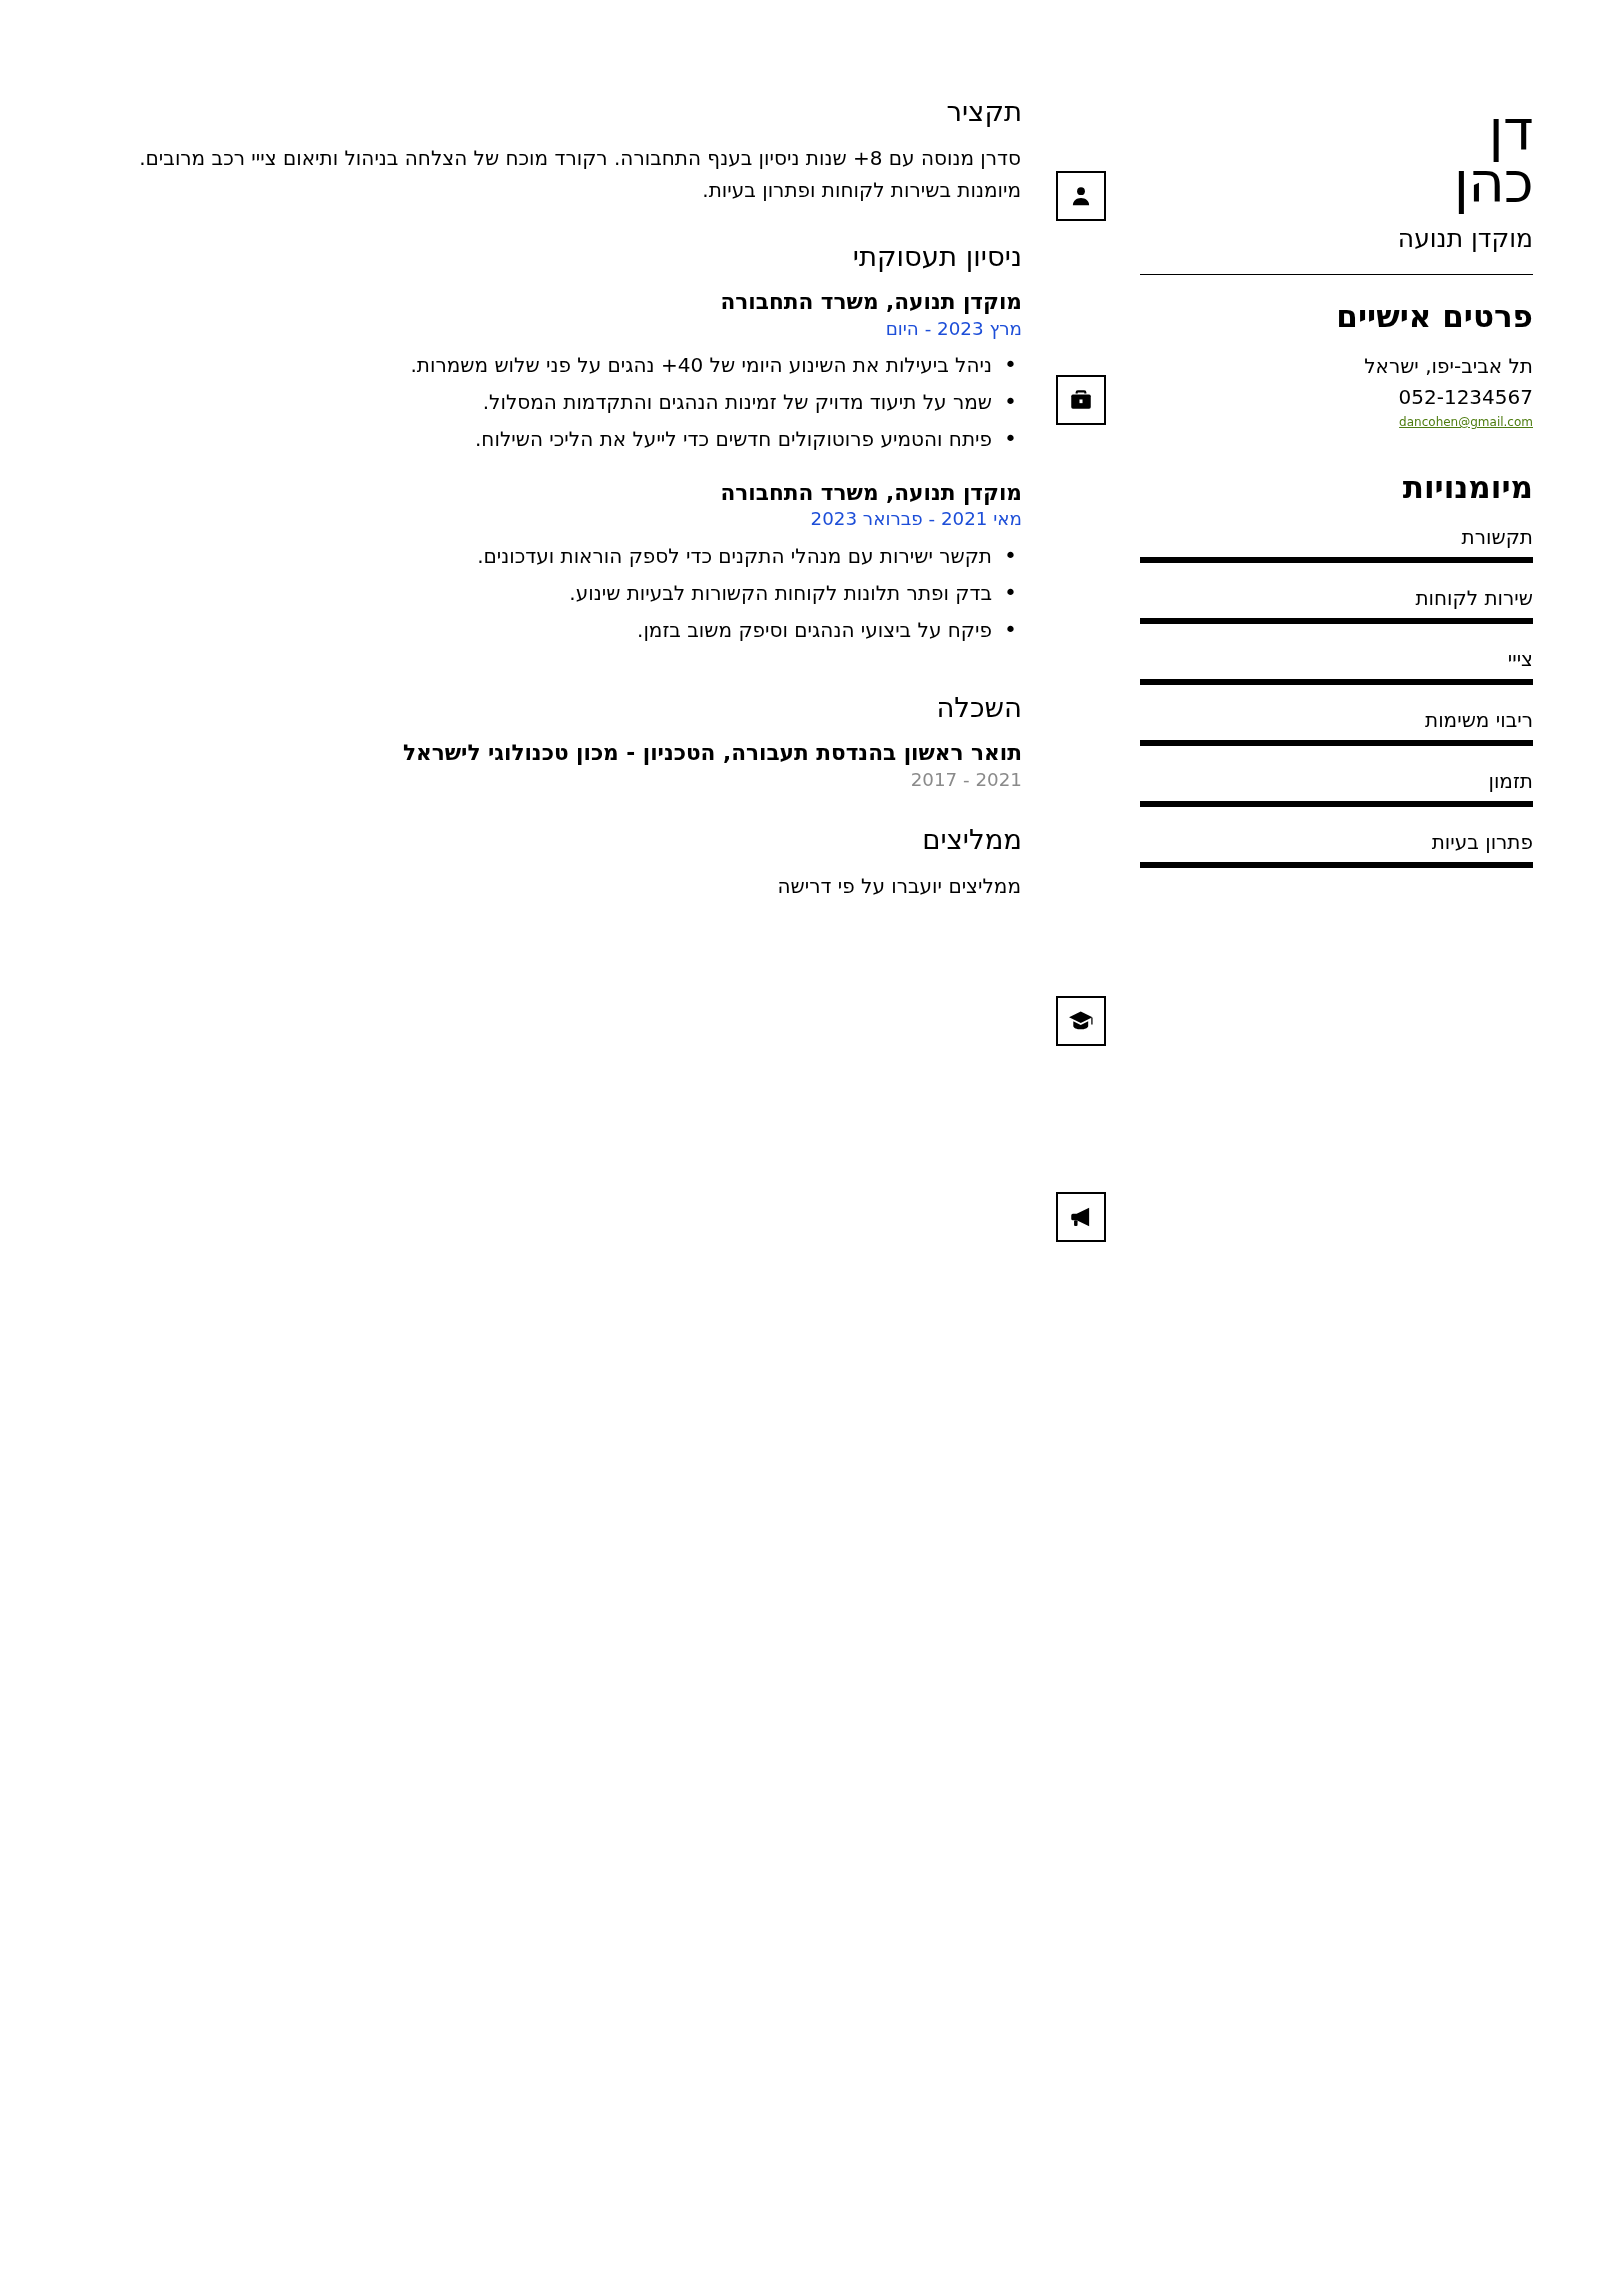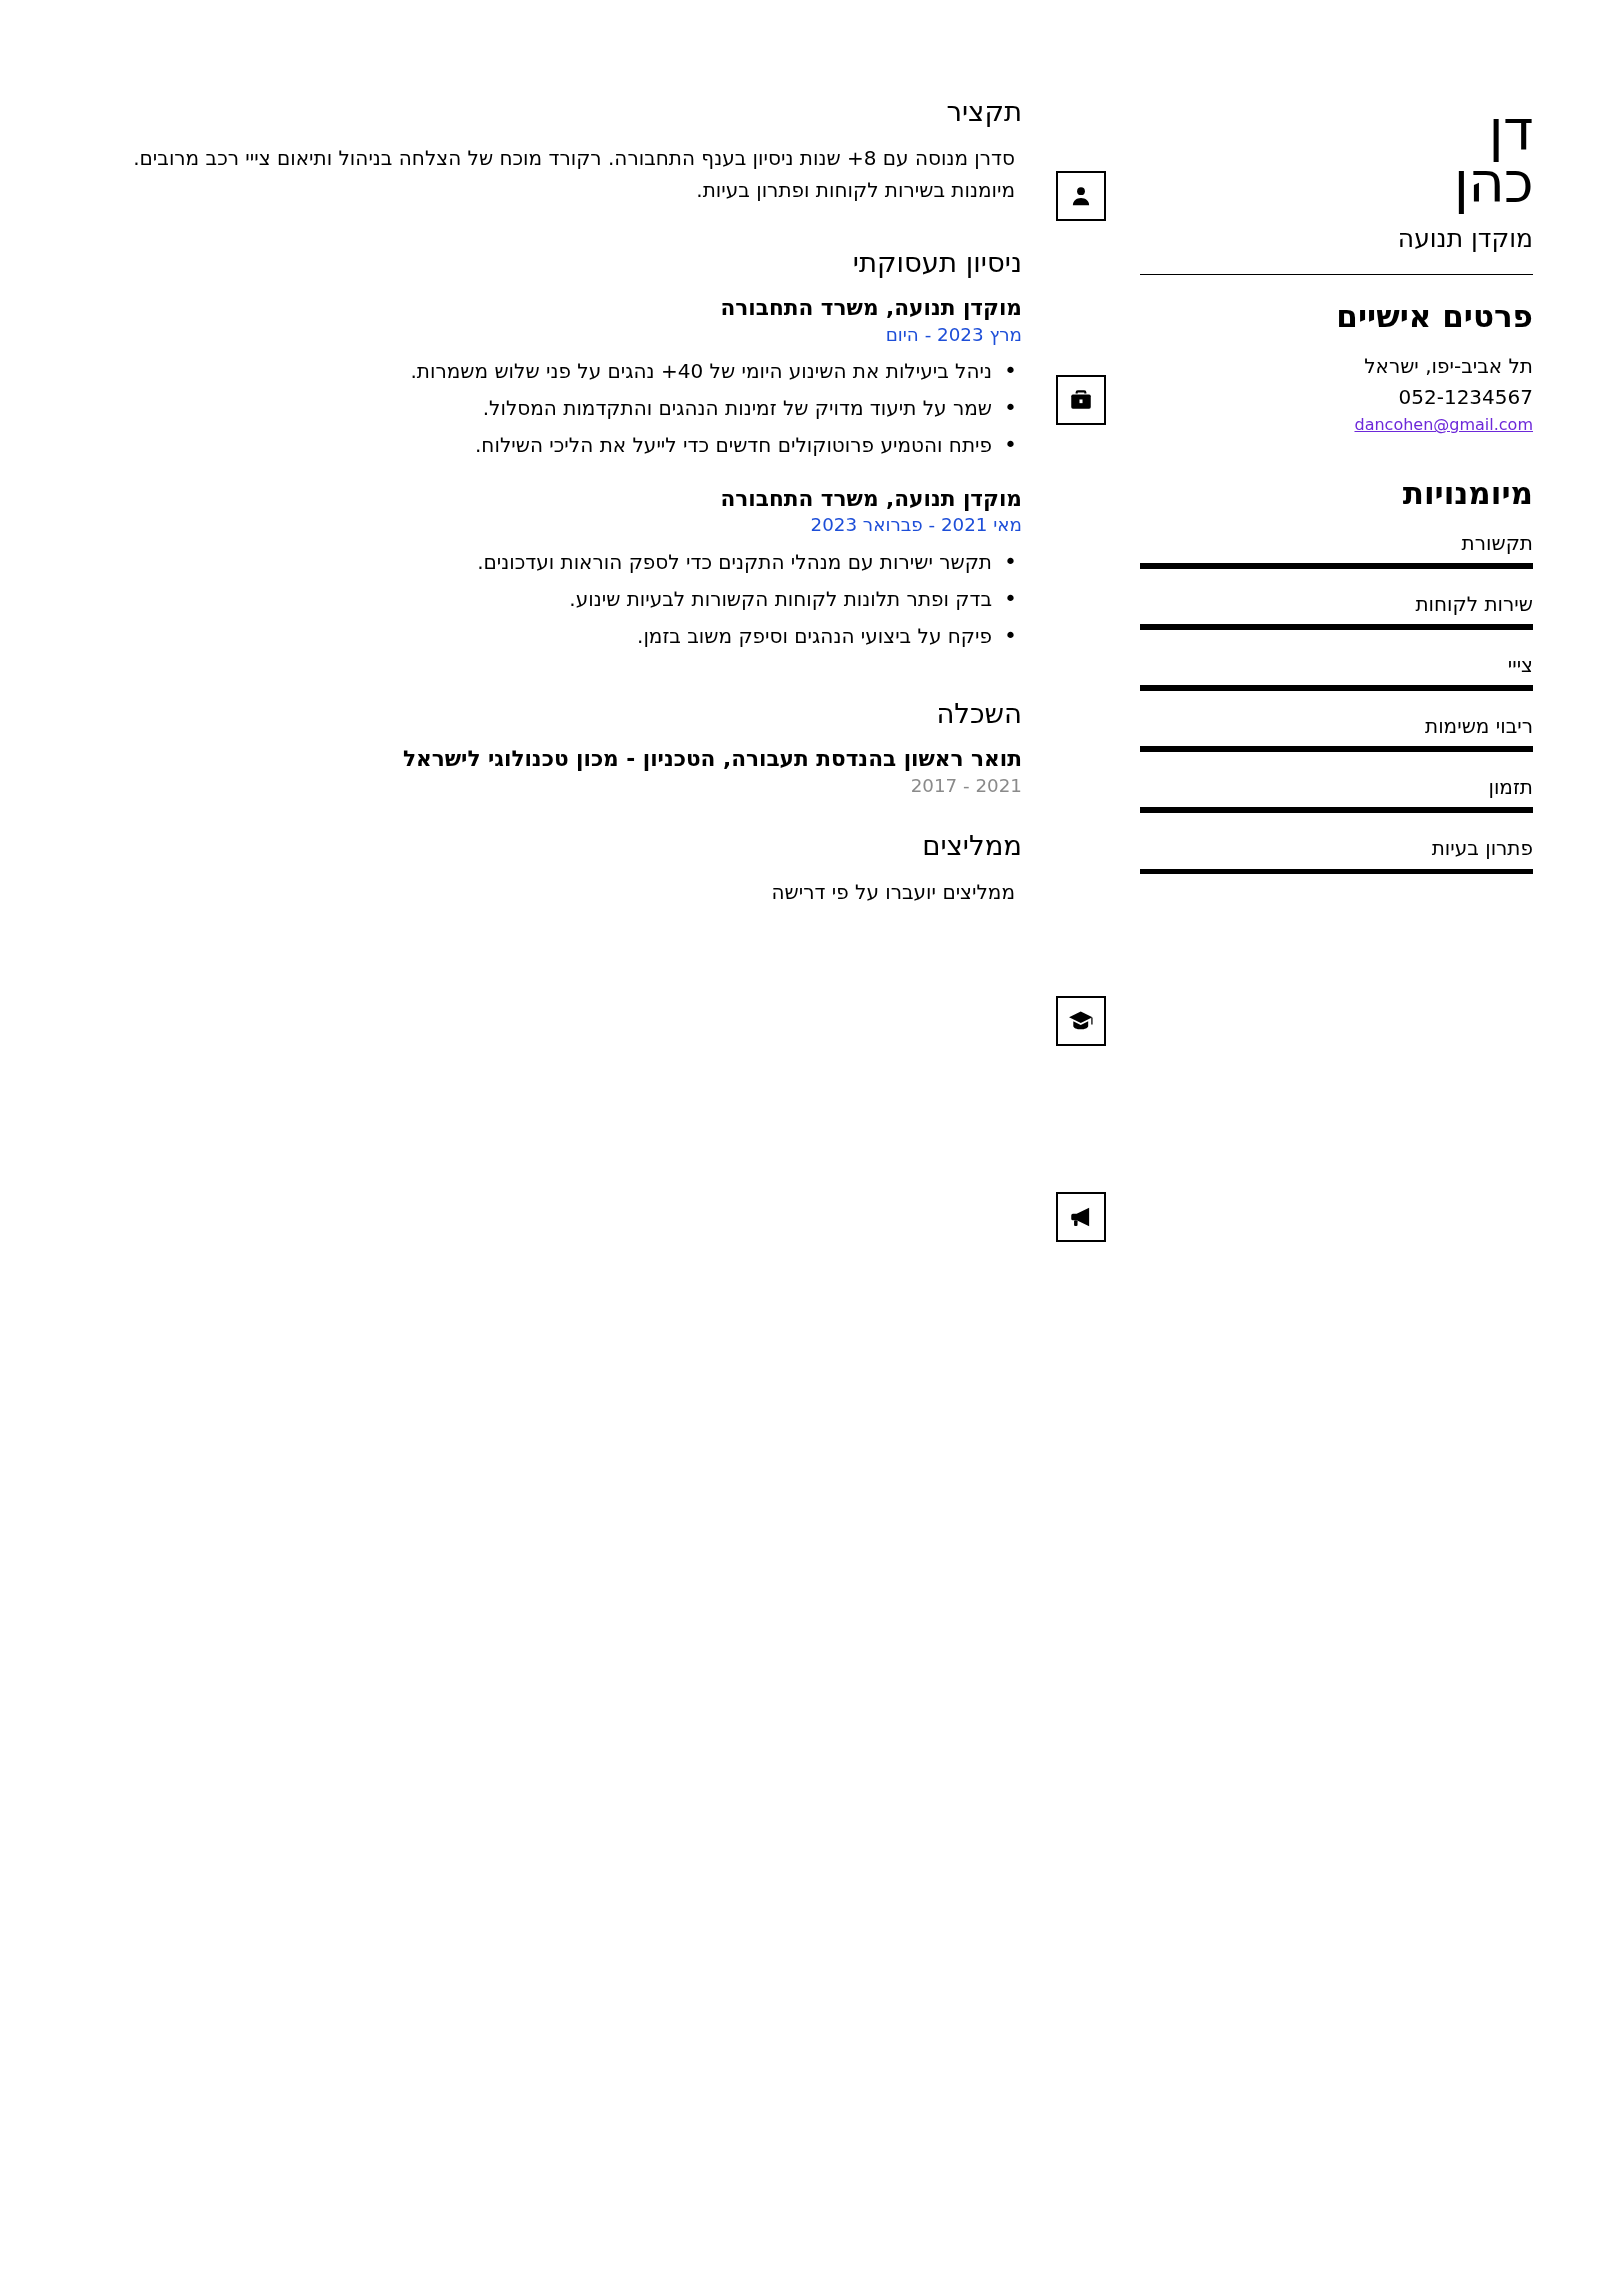--- a/index.html
+++ b/index.html
@@ -64,24 +64,24 @@
   .sb-heading {
     font-size: 31px;
     font-weight: bold;
     margin-bottom: 17px;
   }
   .sb-line {
     font-size: 20px;
     line-height: 1.55;
   }
   .sb-link {
-    font-size: 16px;
+    font-size: 12px;
     line-height: 1.55;
     text-decoration: underline;
-    color: #6d28d9;
+    color: #4d7c0f;
     direction: ltr;
     display: block;
     text-align: right;
     unicode-bidi: embed;
   }
   .sb-gap {
     height: 37px;
   }
   .skill {
     margin-bottom: 20px;
@@ -129,21 +129,21 @@
   .sec-title {
     font-size: 27.5px;
     font-weight: 400;
     margin: 0 0 17px 0;
     line-height: 1.1;
   }
   .sec-title.first { margin-top: 17px; }
   .body-text {
     font-size: 20px;
     line-height: 1.58;
-    margin: 7px;
+    margin: 1px;
   }
   .job-head {
     font-size: 21.6px;
     font-weight: bold;
     margin: 0 0 3.9px 0;
   }
   .job-dates {
     font-size: 18.3px;
     color: #1d4ed8;
     margin: 0 0 11.8px 0;

